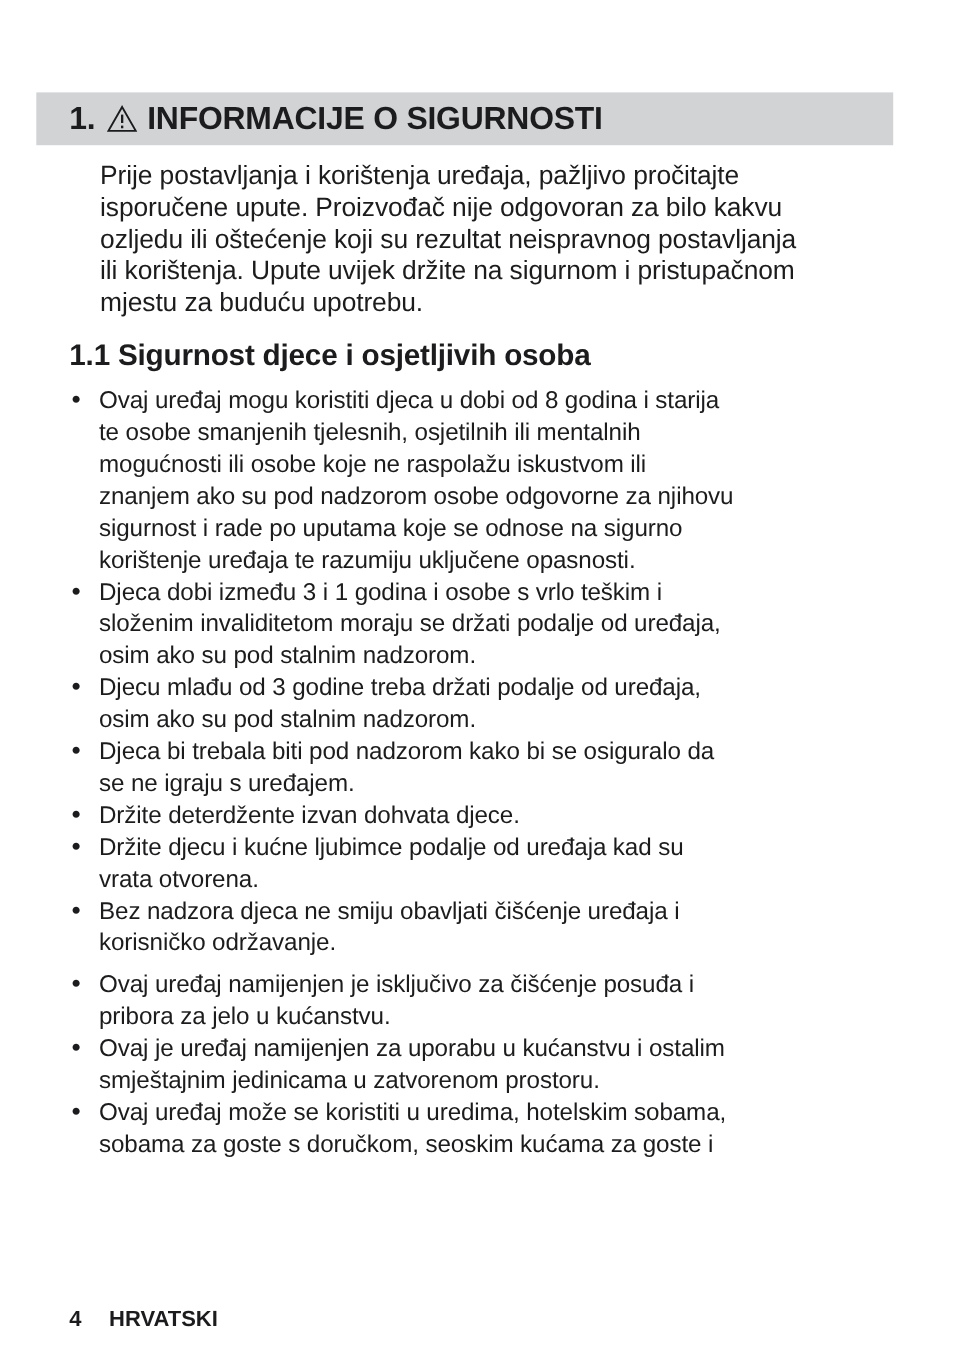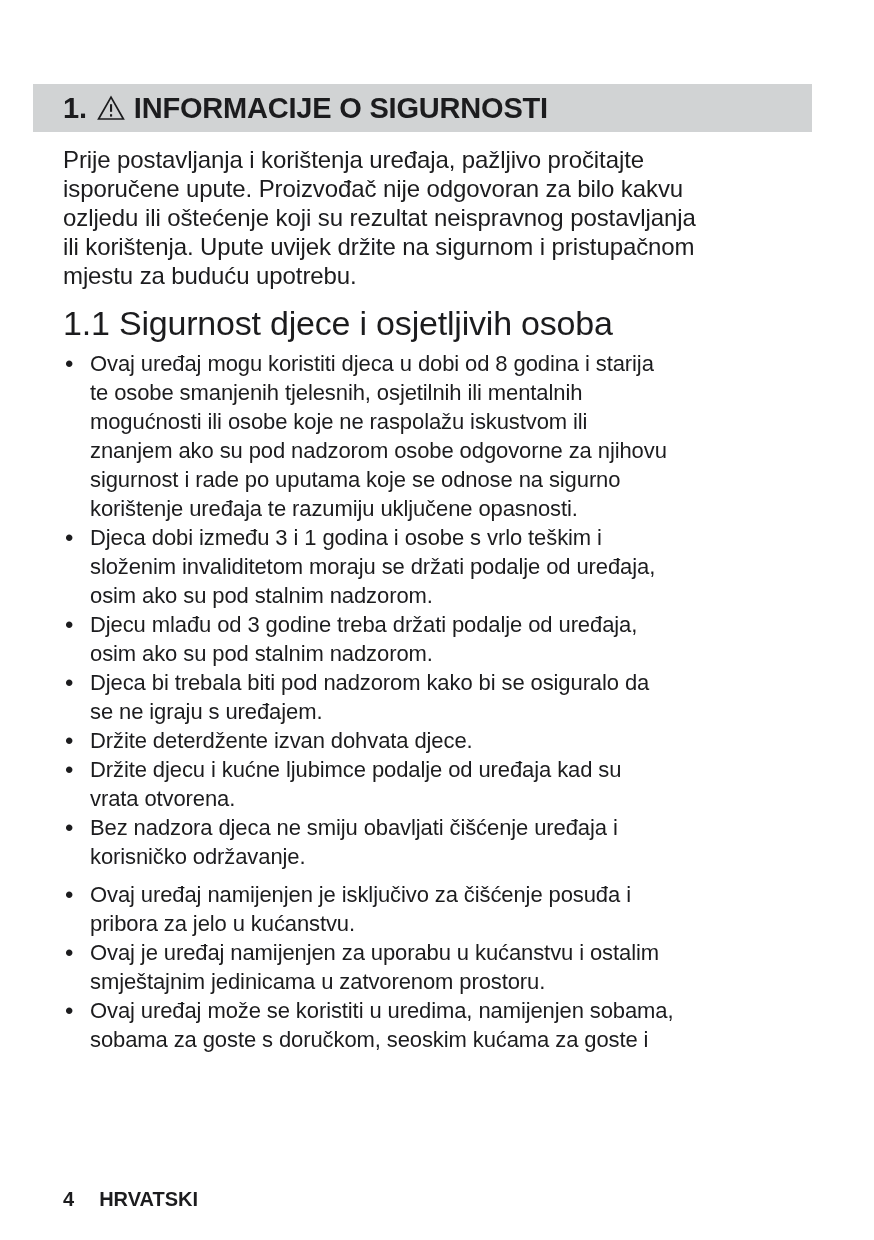--- a/index.html
+++ b/index.html
@@ -50,27 +50,28 @@
     top: 132px;
     width: 760px;
   }
 
   .intro {
     margin-top: 13px;
     font-size: 24px;
     line-height: 29px;
     white-space: pre-line;
     letter-spacing: -0.1px;
+    margin-left: 28px;
   }
 
   .subsection-heading {
     margin-top: 17px;
-    font-size: 34px;
+    font-size: 27px;
     line-height: 33px;
-    font-weight: normal;
+    font-weight: bold;
     letter-spacing: -0.2px;
   }
 
   ul.bullets {
     list-style: none;
     margin-top: 9px;
     font-size: 22px;
     line-height: 29px;
     letter-spacing: -0.1px;
   }
@@ -162,21 +163,21 @@
     <ul class="bullets">
       <li>
           <span class="bullet-text">Ovaj uređaj namijenjen je isključivo za čišćenje posuđa i
 pribora za jelo u kućanstvu.</span>
         </li>
       <li>
           <span class="bullet-text">Ovaj je uređaj namijenjen za uporabu u kućanstvu i ostalim
 smještajnim jedinicama u zatvorenom prostoru.</span>
         </li>
       <li>
-          <span class="bullet-text">Ovaj uređaj može se koristiti u uredima, namijenjen sobama,
+          <span class="bullet-text">Ovaj uređaj može se koristiti u uredima, hotelskim sobama,
 sobama za goste s doručkom, seoskim kućama za goste i</span>
         </li>
     </ul>
 
   </div>
 
   <div class="footer">
     <span>4</span>
     <span>HRVATSKI</span>
   </div>

